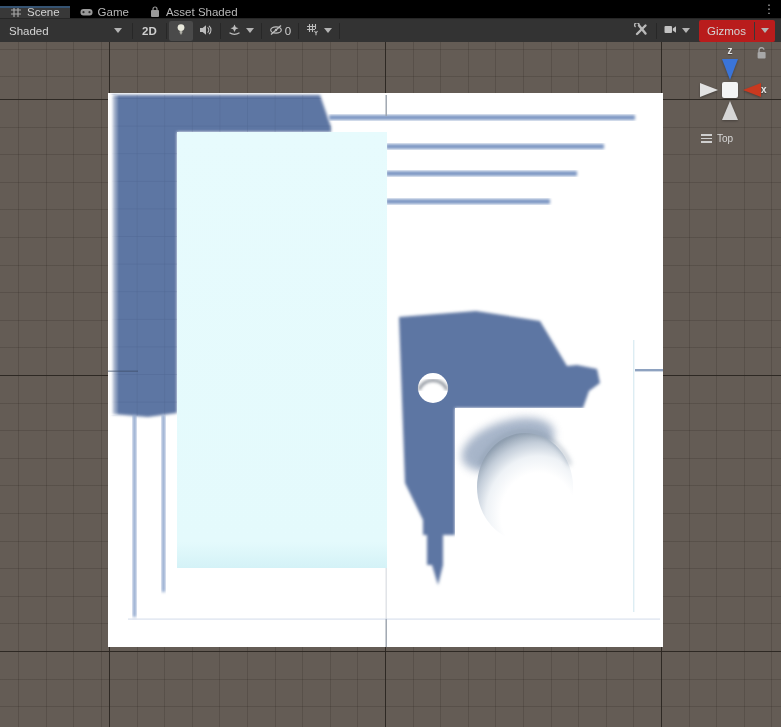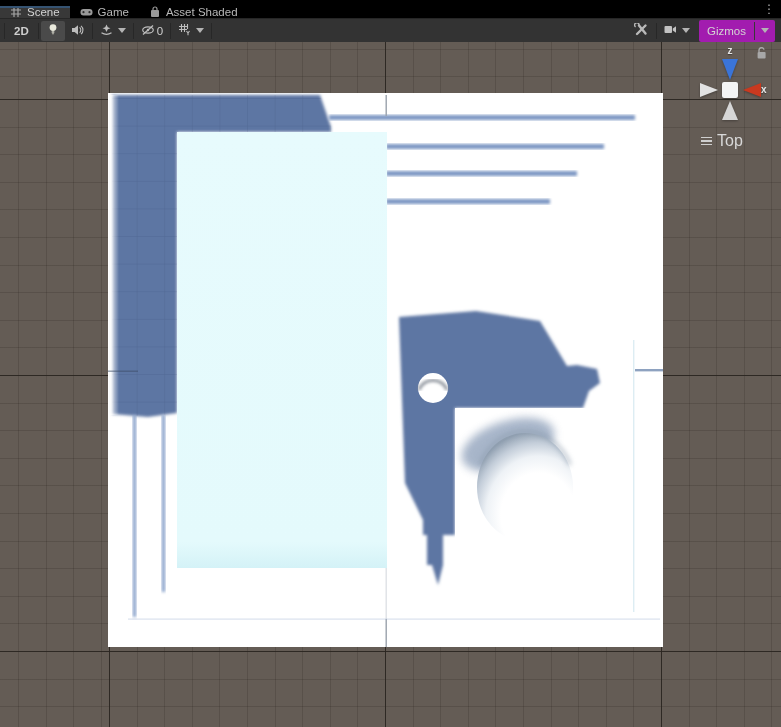--- a/index.html
+++ b/index.html
@@ -34,21 +34,21 @@
     padding:0 5px;border-radius:2px;}
   .ctrl .chev{width:0;height:0;border-left:4px solid transparent;border-right:4px solid transparent;
     border-top:5px solid #b4b4b4;margin-left:5px;}
   .shaded-dd{width:128px;justify-content:space-between;padding:0 8px 0 7px;}
   .btn2d{font-weight:bold;color:#cfcfcf;padding:0 7px;}
   .tbtn{padding:0 6px;}
   .tbtn.lit{background:#4a4a4a;}
   .sep{width:1px;height:16px;background:#272727;margin:0 2px;}
   .spacer{flex:1;}
   .count{font-size:11.5px;color:#cfcfcf;margin-left:2px;}
-  .gizmos-btn{background:#a21caf;border-radius:2px;height:22px;margin:0 4px;padding:0;}
+  .gizmos-btn{background:#b91c1c;border-radius:2px;height:22px;margin:0 4px;padding:0;}
   .gizmos-btn .gz-label{padding:0 8px;}
   .gizmos-btn .gz-arrow{border-left:1px solid #383838;height:18px;display:flex;
     align-items:center;padding:0 6px;}
   .search-wrap{position:relative;width:210px;height:17px;margin-right:3px;}
   .search-wrap input{width:100%;height:100%;background:#2a2a2a;border:1px solid #1f1f1f;
     border-radius:9px;color:#c8c8c8;font-size:11px;padding:0 8px 1px 30px;outline:none;
     font-family:"Liberation Sans",sans-serif;}
   .search-wrap input::placeholder{color:#8a8a8a;}
   .search-ic{position:absolute;left:7px;top:2px;}
 
@@ -75,21 +75,21 @@
   .cone-x{left:743px;top:41px;border-top:7px solid transparent;border-bottom:7px solid transparent;
     border-right:18px solid var(--axis-x-red);filter:drop-shadow(0 1px 1px rgba(0,0,0,0.3));}
   .cone-left{left:700px;top:41px;border-top:7px solid transparent;border-bottom:7px solid transparent;
     border-left:18px solid #e2e2e2;filter:drop-shadow(0 1px 1px rgba(0,0,0,0.3));}
   .cone-up{left:722px;top:59px;border-left:8px solid transparent;border-right:8px solid transparent;
     border-bottom:19px solid #d6d6d6;filter:drop-shadow(0 1px 1px rgba(0,0,0,0.3));}
   .axis-cube{position:absolute;left:722px;top:40px;width:16px;height:16px;background:#f4f4f4;
     border-radius:2px;box-shadow:0 1px 2px rgba(0,0,0,0.35);}
   .lock-ic{position:absolute;left:755px;top:4px;z-index:5;}
   .view-label{position:absolute;left:701px;top:90px;z-index:5;display:flex;align-items:center;
-    gap:5px;color:#d8d8d8;font-size:16px;}
+    gap:5px;color:#d8d8d8;font-size:10px;}
   .hamburger{display:inline-block;width:11px;}
   .hamburger span{display:block;height:1.5px;background:#cfcfcf;margin:2px 0;}
 </style>
 </head>
 <body>
 
 <div class="app">
 
   <div class="tabbar">
     <div class="tab active">
@@ -116,20 +116,24 @@
             <rect x="2" y="4" width="8" height="7" rx="1" fill="#9a9a9a"></rect>
             <path d="M4,4.5 V3 a2,2 0 0 1 4,0 V4.5" stroke="#9a9a9a" stroke-width="1.2" fill="none"></path>
           </svg>
       </span>
       <span>Asset Shaded</span>
     </div>
     <div class="more-menu">⋮</div>
   </div>
 
   <div class="toolbar">
+    <div class="ctrl shaded-dd">
+      <span>Shaded</span>
+      <span class="chev"></span>
+    </div>
     <div class="sep"></div>
     <div class="ctrl btn2d">
       <span>2D</span>
     </div>
     <div class="sep"></div>
     <div class="ctrl tbtn lit">
       <span>
         <svg width="12" height="13" viewBox="0 0 12 13">
             <circle cx="6" cy="4.6" r="3.4" fill="#e9e9dc"></circle>
             <rect x="4.6" y="8.2" width="2.8" height="1.6" rx="0.5" fill="#cfcfc4"></rect>

